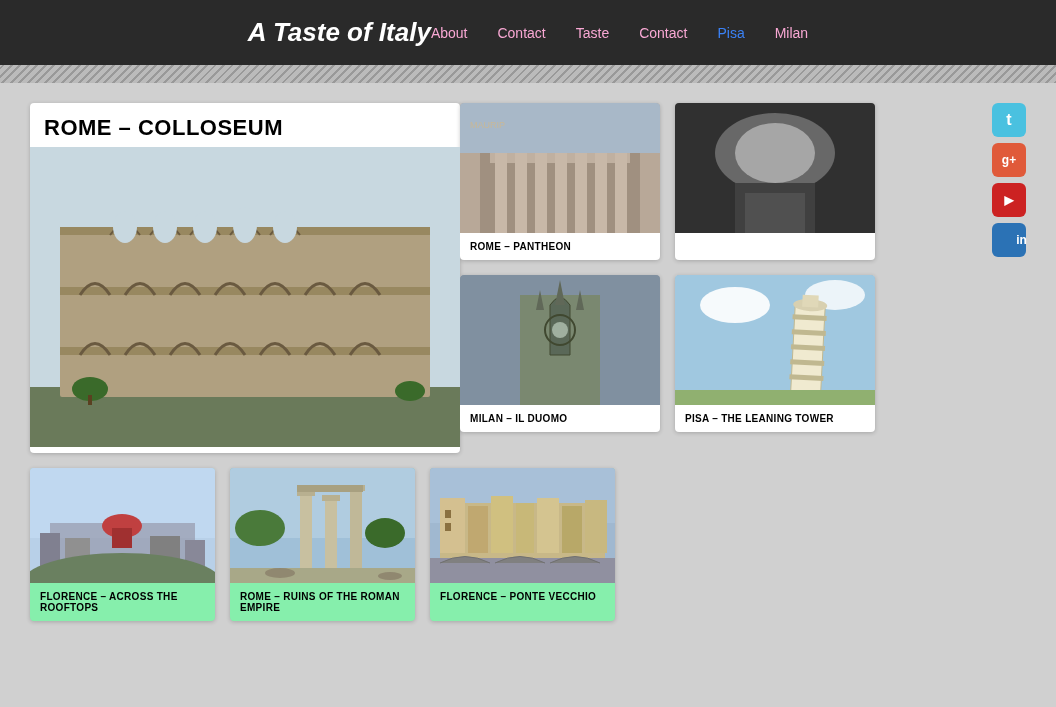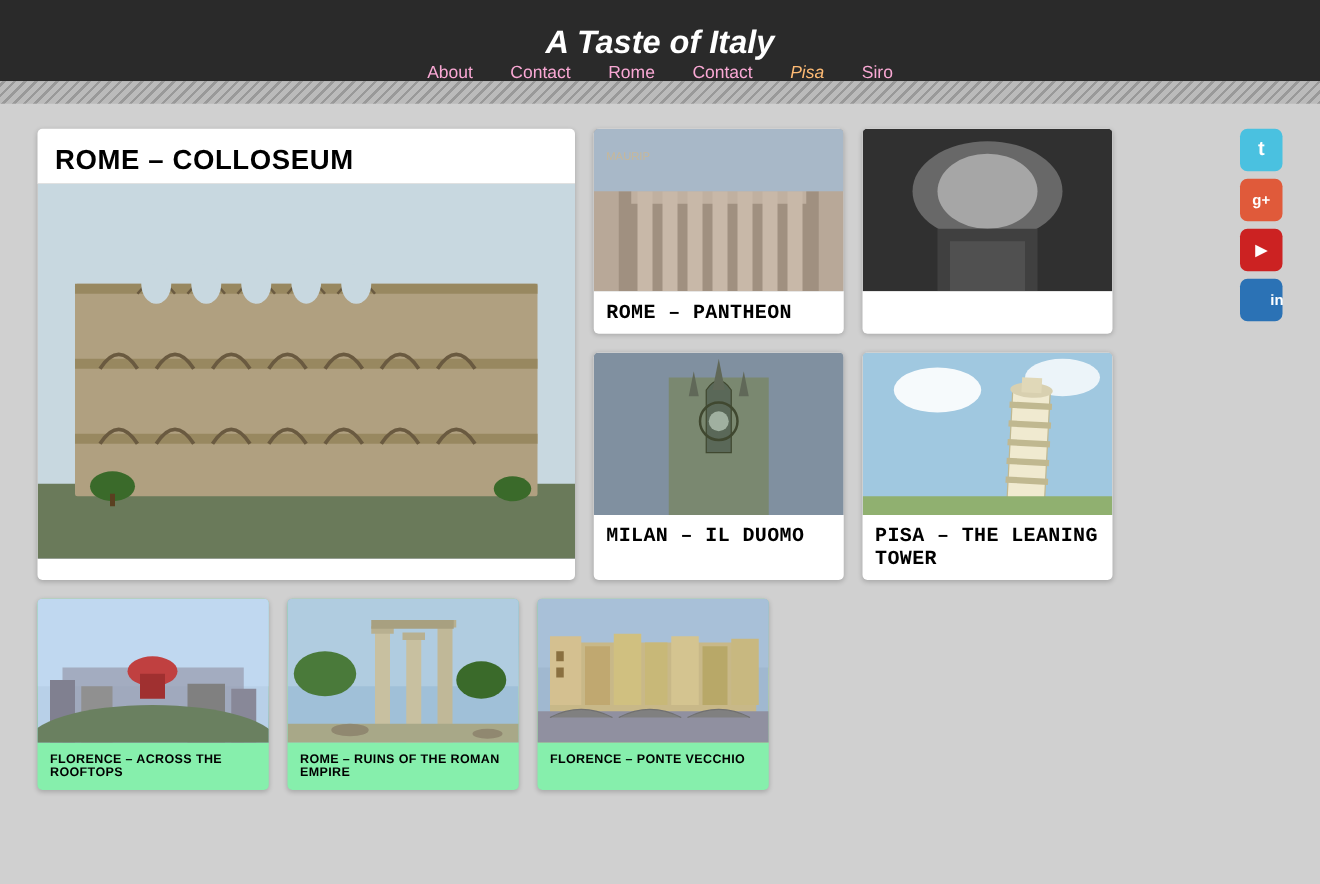--- a/index.html
+++ b/index.html
@@ -4,41 +4,40 @@
   <style>
     * { box-sizing: border-box; margin: 0; padding: 0; }
     body { font-family: Arial, sans-serif; background: #d0d0d0; }
 
     
     #header {
       background: #2a2a2a;
       padding: 0 42px;
       display: flex;
       align-items: center;
-      justify-content: flex-end;
+      justify-content: center;
       height: 65px;
-      flex-direction: column;
     }
     #header .site-title {
       color: white;
       font-size: 26px;
       font-weight: bold;
       font-style: italic;
     }
     #header nav {
       display: flex;
       gap: 30px;
     }
     #header nav a {
       color: #f9a8d4;
       text-decoration: none;
       font-size: 14px;
       cursor: pointer;
     }
-    #header nav a.active { color: #fdba74; font-style: italic; }
+    #header nav a.active { color: #3b82f6; }
 
     
     .subheader {
       background: #888;
       height: 18px;
       background: repeating-linear-gradient(
         -45deg,
         #999,
         #999 2px,
         #bbb 2px,
@@ -54,21 +53,20 @@
       position: relative;
     }
 
     .gallery-area {
       flex: 1;
     }
 
     
     .top-row {
       display: flex;
-      gap: 15px;
       margin-bottom: 15px;
     }
 
     .bottom-row {
       display: flex;
       gap: 15px;
     }
 
     
     .card {
@@ -106,25 +104,25 @@
     }
 
     .card-medium .card-img-area {
       width: 100%;
       height: 130px;
       background: #aaa;
       overflow: hidden;
     }
 
     .card-medium .card-caption {
-      font-size: 16px;
+      font-size: 10px;
       font-weight: 900;
       text-transform: uppercase;
       padding: 8px 10px;
-      font-family: Liberation Mono, monospace;
+      font-family: Liberation Sans, sans-serif;
       letter-spacing: 0.3px;
     }
 
     
     .right-col {
       display: flex;
       flex-direction: column;
       gap: 15px;
     }
 
@@ -224,24 +222,24 @@
     }
   </style>
 </head>
 <body>
 
 <header id="header">
   <div class="site-title">A Taste of Italy</div>
   <nav>
     <a>About</a>
     <a>Contact</a>
-    <a>Rome</a>
+    <a>Taste</a>
     <a>Contact</a>
     <a class="active">Pisa</a>
-    <a>Siro</a>
+    <a>Milan</a>
   </nav>
 </header>
 
 <div class="subheader"></div>
 
 <div class="main-wrapper">
   <div class="gallery-area">
 
     <div class="top-row">
 

